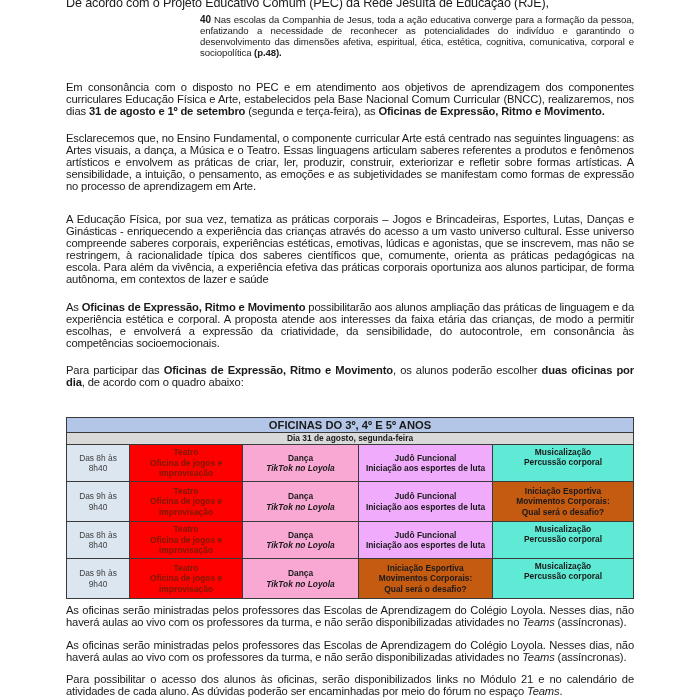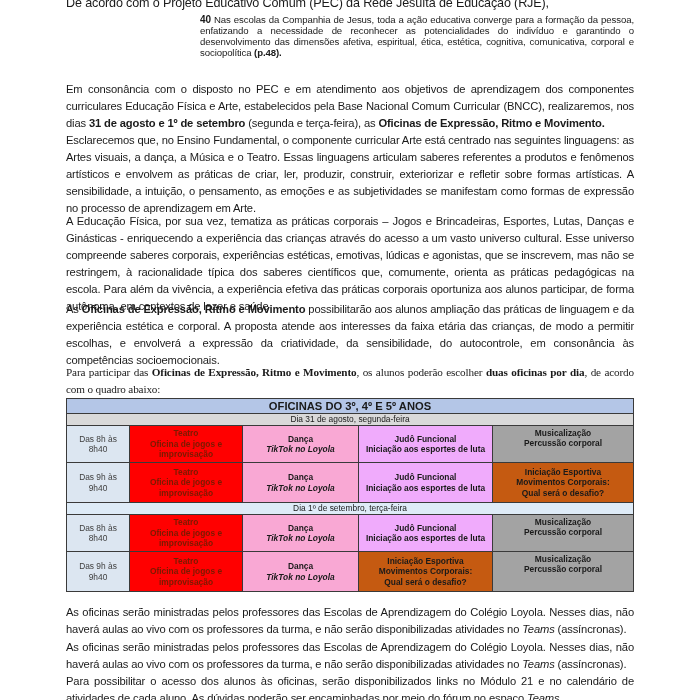--- a/index.html
+++ b/index.html
@@ -1,35 +1,35 @@
 <!DOCTYPE html>
 <html><head>
 <meta charset="utf-8">
 <style>
   * { margin:0; padding:0; box-sizing:border-box; }
   html, body { width:700px; height:700px; background:#ffffff; overflow:hidden; }
   body { font-family:"Liberation Sans", sans-serif; color:#1a1a1a; position:relative; }
   .page { position:absolute; left:0; top:0; width:700px; height:700px; }
-  .p { position:absolute; left:66px; width:568px; font-size:11.2px; line-height:17px; text-align:justify; letter-spacing:-0.15px; }
+  .p { position:absolute; left:66px; width:568px; font-size:11.2px; line-height:12px; text-align:justify; letter-spacing:-0.15px; }
   .intro { top:-4px; font-size:12.6px; line-height:15px; text-align:left; }
   .quote { position:absolute; left:200px; width:434px; top:14px; font-size:9.6px; line-height:11px; text-align:justify; letter-spacing:-0.1px; }
   .quote .num { font-weight:bold; font-size:10px; }
   b { font-weight:bold; }
   i { font-style:italic; }
 
-  table.grid { position:absolute; left:66px; top:398px; width:567px; border-collapse:collapse; table-layout:fixed; font-size:8.4px; line-height:10.4px; }
+  table.grid { position:absolute; left:66px; top:417px; width:567px; border-collapse:collapse; table-layout:fixed; font-size:8.4px; line-height:10.4px; }
   table.grid td { border:1px solid #3a3a3a; text-align:center; vertical-align:middle; padding:0 2px; }
   .title-row td { background:#b4c6e7; font-weight:bold; font-size:11.2px; height:15px; color:#1a1a1a; }
-  .date-row td { background:#d9d9d9; font-weight:normal; font-size:8.4px; height:12px; color:#1a1a1a;margin-top:40px; }
+  .date-row td { background:#d9d9d9; font-weight:bold; font-size:8.4px; height:12px; color:#1a1a1a;margin-top:40px; }
   .date-row.d2 td { background:#deebf7; }
   .time { background:#dce6f1; color:#404040; font-size:8.4px; }
   .c-red { background:#ff0000; color:#7a1a00; font-weight:bold; }
   .c-yellow { background:#f9a8d4; color:#1a1a1a; font-weight:bold; }
   .c-green { background:#f0abfc; color:#1a1a1a; font-weight:bold; }
-  .c-blue { background:#a3a3a3; color:#1a1a1a; font-weight:bold; }
+  .c-blue { background:#5eead4; color:#1a1a1a; font-weight:bold; }
   .c-orange { background:#c55a11; color:#1a1a1a; font-weight:bold; }
   .sub-italic { font-style:italic; }
   .r1 td { height:37px; }
   .r2 td { height:40px; }
   .cell-line { display:block; }
 </style>
 </head>
 <body>
 
 <div class="page">
@@ -47,21 +47,21 @@
   </div>
 
   <div class="p" style="top:132px;">Esclarecemos que, no Ensino Fundamental, o componente curricular Arte está centrado nas seguintes linguagens: as Artes visuais, a dança, a Música e o Teatro. Essas linguagens articulam saberes referentes a produtos e fenômenos artísticos e envolvem as práticas de criar, ler, produzir, construir, exteriorizar e refletir sobre formas artísticas. A sensibilidade, a intuição, o pensamento, as emoções e as subjetividades se manifestam como formas de expressão no processo de aprendizagem em Arte.</div>
 
   <div class="p" style="top:213px;">A Educação Física, por sua vez, tematiza as práticas corporais – Jogos e Brincadeiras, Esportes, Lutas, Danças e Ginásticas - enriquecendo a experiência das crianças através do acesso a um vasto universo cultural. Esse universo compreende saberes corporais, experiências estéticas, emotivas, lúdicas e agonistas, que se inscrevem, mas não se restringem, à racionalidade típica dos saberes científicos que, comumente, orienta as práticas pedagógicas na escola. Para além da vivência, a experiência efetiva das práticas corporais oportuniza aos alunos participar, de forma autônoma, em contextos de lazer e saúde</div>
 
   <div class="p" style="top:301px;">
     <span>As </span><b>Oficinas de Expressão, Ritmo e Movimento</b><span> possibilitarão aos alunos ampliação das práticas de linguagem e da experiência estética e corporal. A proposta atende aos interesses da faixa etária das crianças, de modo a permitir escolhas, e envolverá a expressão da criatividade, da sensibilidade, do autocontrole, em consonância às competências socioemocionais.</span>
   </div>
 
-  <div class="p" style="top:364px;font-family:Liberation Serif, serif;">
+  <div class="p" style="top:364px;">
     <span>Para participar das </span><b>Oficinas de Expressão, Ritmo e Movimento</b><span>, os alunos poderão escolher </span><b>duas oficinas por dia</b><span>, de acordo com o quadro abaixo:</span>
   </div>
 
   <table class="grid">
     <colgroup>
       <col style="width:63px">
       <col style="width:113px">
       <col style="width:116px">
       <col style="width:134px">
       <col style="width:141px">
@@ -115,23 +115,20 @@
         <span class="cell-line">Judô Funcional</span>
         <span class="cell-line">Iniciação aos esportes de luta</span>
       </td>
       <td class="c-orange">
         <span class="cell-line">Iniciação Esportiva</span>
         <span class="cell-line">Movimentos Corporais:</span>
         <span class="cell-line">Qual será o desafio?</span>
       </td>
     </tr>
 
-    <tr class="date-row d2">
-      <td colspan="5">Dia 1º de setembro, terça-feira</td>
-    </tr>
     <tr class="r1">
       <td class="time">
         <span class="cell-line">Das 8h às</span>
         <span class="cell-line">8h40</span>
       </td>
       <td class="c-red">
         <span class="cell-line">Teatro</span>
         <span class="cell-line">Oficina de jogos e</span>
         <span class="cell-line">improvisação</span>
       </td>

